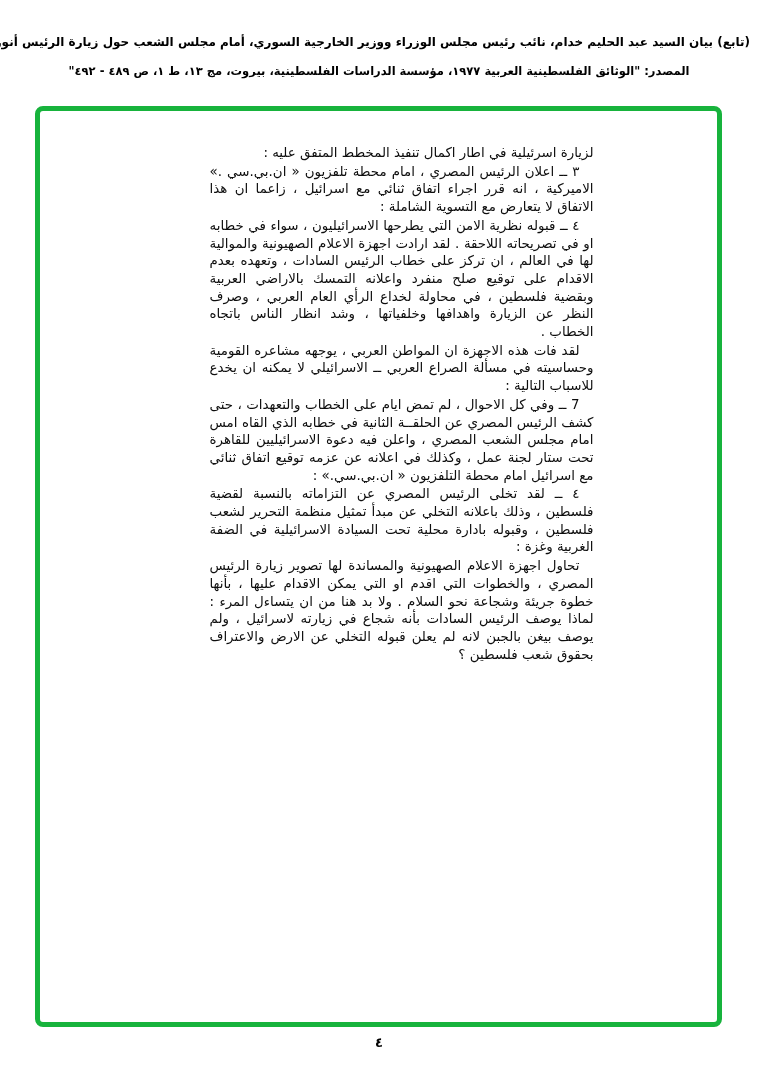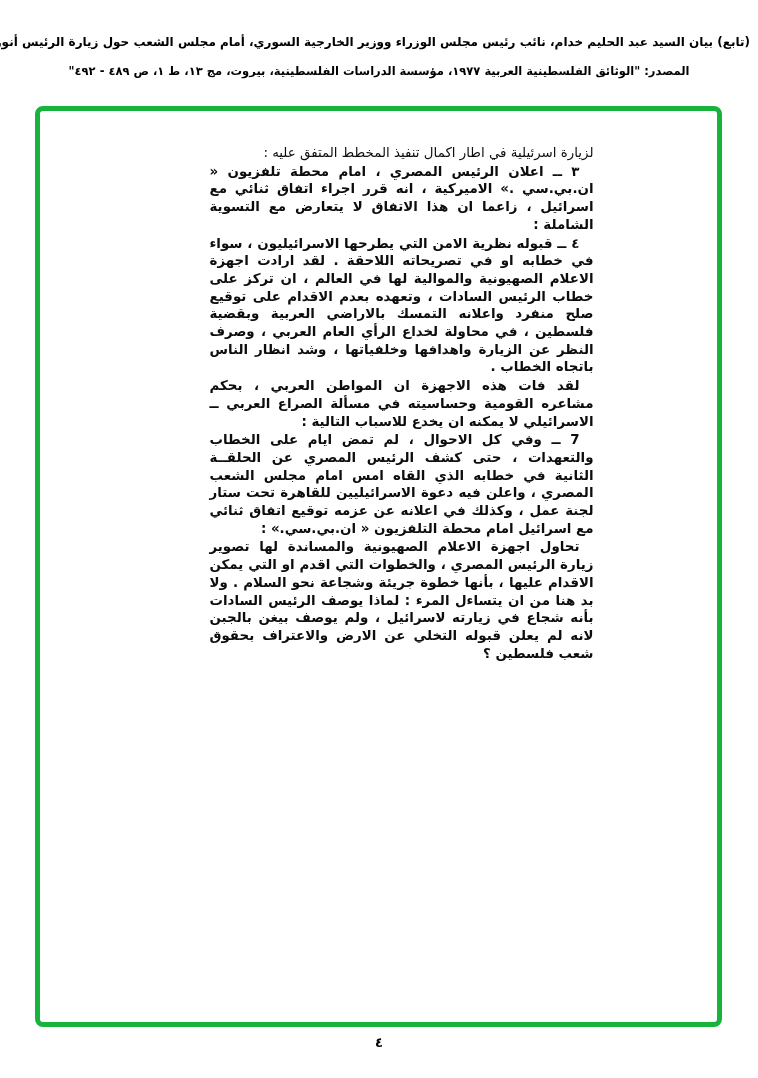--- a/index.html
+++ b/index.html
@@ -36,43 +36,44 @@
     width:384px;
     margin:33px auto 0 auto;
     direction:rtl;
     text-align:justify;
     text-justify:inter-word;
     font-size:13.4px;
     line-height:17.7px;
     color:#0d0d0d;
   }
   .para { margin:0 0 1px 0; padding:0; }
-  .para.indent { text-indent:14px;font-weight:bold; }
+  .para.indent { text-indent:14px; }
   .footer {
     position:absolute; left:0; right:0; top:1035px;
     direction:rtl; text-align:center;
     font-weight:bold; font-size:13px;
   }
 </style>
 </head>
 <body>
 
 <div class="page">
 
   <div class="hdr-line1">(تابع) بيان السيد عبد الحليم خدام، نائب رئيس مجلس الوزراء ووزير الخارجية السوري، أمام مجلس الشعب حول زيارة الرئيس أنور السادات لإسرائيل</div>
 
   <div class="hdr-line2">المصدر:  "الوثائق الفلسطينية العربية ١٩٧٧، مؤسسة الدراسات الفلسطينية، بيروت، مج ١٣، ط ١، ص ٤٨٩ - ٤٩٢"</div>
 
   <div class="frame" style="border-color: rgb(23, 179, 60); padding-left: 46px;">
     <div class="text-column">
         <p class="para">لزيارة اسرئيلية في اطار اكمال تنفيذ المخطط المتفق عليه :</p>
         <p class="para indent">٣ ــ اعلان الرئيس المصري ، امام محطة تلفزيون « ان.بي.سي .» الاميركية ، انه قرر اجراء اتفاق ثنائي مع اسرائيل ، زاعما ان هذا الاتفاق لا يتعارض مع التسوية الشاملة :</p>
         <p class="para indent">٤ ــ قبوله نظرية الامن التي يطرحها الاسرائيليون ، سواء في خطابه او في تصريحاته اللاحقة . لقد ارادت اجهزة الاعلام الصهيونية والموالية لها في العالم ، ان تركز على خطاب الرئيس السادات ، وتعهده بعدم الاقدام على توقيع صلح منفرد واعلانه التمسك بالاراضي العربية وبقضية فلسطين ، في محاولة لخداع الرأي العام العربي ، وصرف النظر عن الزيارة واهدافها وخلفياتها ، وشد انظار الناس باتجاه الخطاب .</p>
-        <p class="para indent">لقد فات هذه الاجهزة ان المواطن العربي ، بحكم مشاعره القومية وحساسيته في مسألة الصراع العربي ــ الاسرائيلي لا يمكنه ان يخدع للاسباب التالية :</p>
+        <p class="para indent">لقد فات هذه الاجهزة ان المواطن العربي ، يوجهه مشاعره القومية وحساسيته في مسألة الصراع العربي ــ الاسرائيلي لا يمكنه ان يخدع للاسباب التالية :</p>
         <p class="para indent">7 ــ وفي كل الاحوال ، لم تمض ايام على الخطاب والتعهدات ، حتى كشف الرئيس المصري عن الحلقــة الثانية في خطابه الذي القاه امس امام مجلس الشعب المصري ، واعلن فيه دعوة الاسرائيليين للقاهرة تحت ستار لجنة عمل ، وكذلك في اعلانه عن عزمه توقيع اتفاق ثنائي مع اسرائيل امام محطة التلفزيون « ان.بي.سي.» :</p>
+        <p class="para indent">٤ ــ لقد تخلى الرئيس المصري عن التزاماته بالنسبة لقضية فلسطين ، وذلك باعلانه التخلي عن مبدأ تمثيل منظمة التحرير لشعب فلسطين ، وقبوله بادارة محلية تحت السيادة الاسرائيلية في الضفة الغربية وغزة :</p>
         <p class="para indent">تحاول اجهزة الاعلام الصهيونية والمساندة لها تصوير زيارة الرئيس المصري ، والخطوات التي اقدم او التي يمكن الاقدام عليها ، بأنها خطوة جريئة وشجاعة نحو السلام . ولا بد هنا من ان يتساءل المرء : لماذا يوصف الرئيس السادات بأنه شجاع في زيارته لاسرائيل ، ولم يوصف بيغن بالجبن لانه لم يعلن قبوله التخلي عن الارض والاعتراف بحقوق شعب فلسطين ؟</p>
       </div>
   </div>
 
   <div class="footer">
     <span>٤</span>
   </div>
 
 </div>
 

